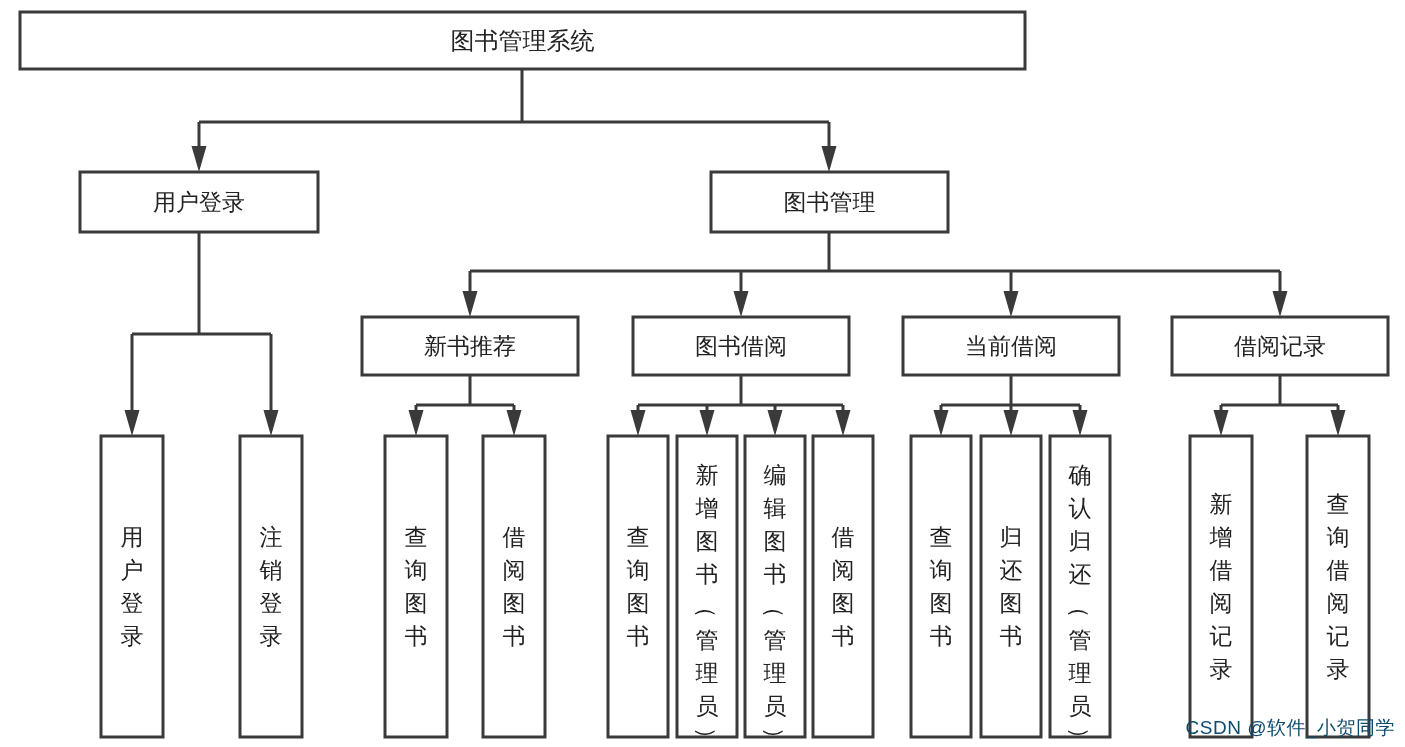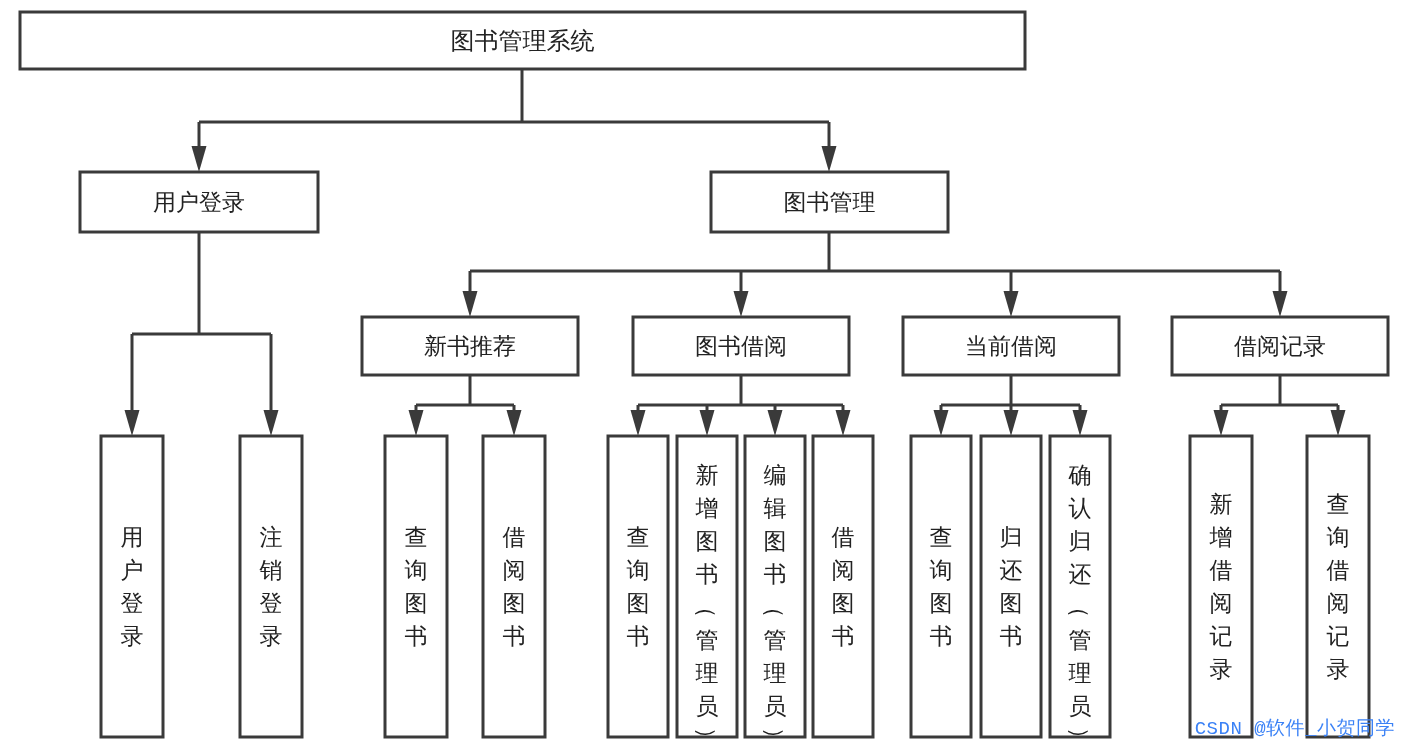--- a/index.html
+++ b/index.html
@@ -61,23 +61,23 @@
     fill: #222222;
     font-family: "DejaVu Sans", "Liberation Sans", sans-serif;
     font-size: 23px;
     text-anchor: middle;
     dominant-baseline: central;
   }
   .watermark-text {
     position: absolute;
     right: 10px;
     bottom: 6px;
-    font-family: Liberation Mono, monospace;
+    font-family: Liberation Sans, sans-serif;
     font-size: 19px;
-    color: #3b82f6;
+    color: #0c4a6e;
     white-space: nowrap;
     letter-spacing: 0.5px;
     user-select: none;
   }
 </style>
 </head>
 <body>
 
 <div id="diagram-root">
   <svg class="diagram-canvas" viewBox="0 0 1405 747">

